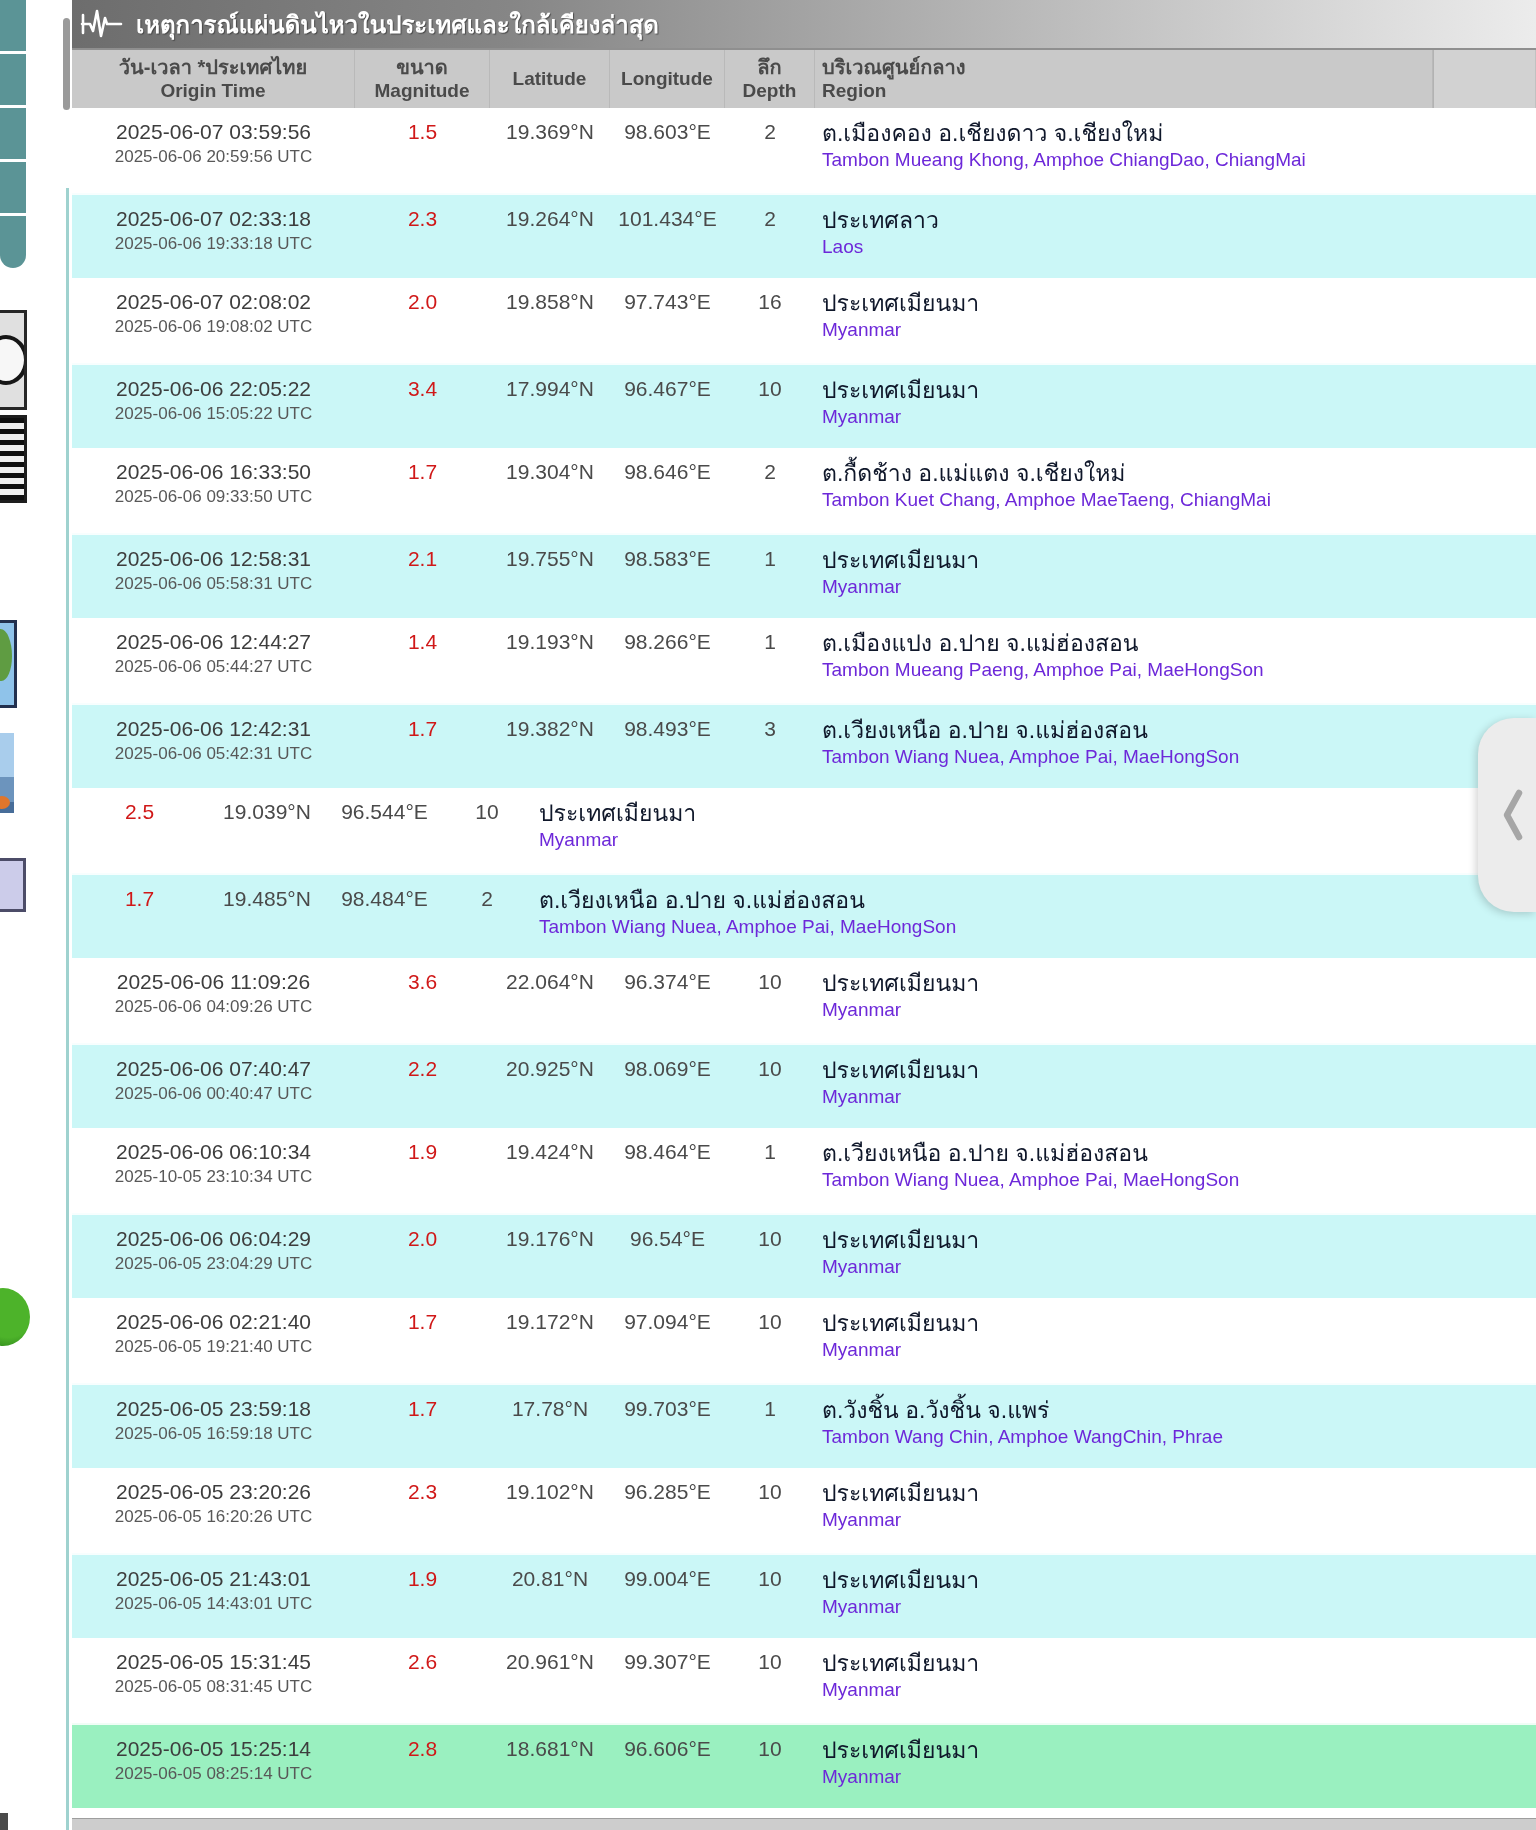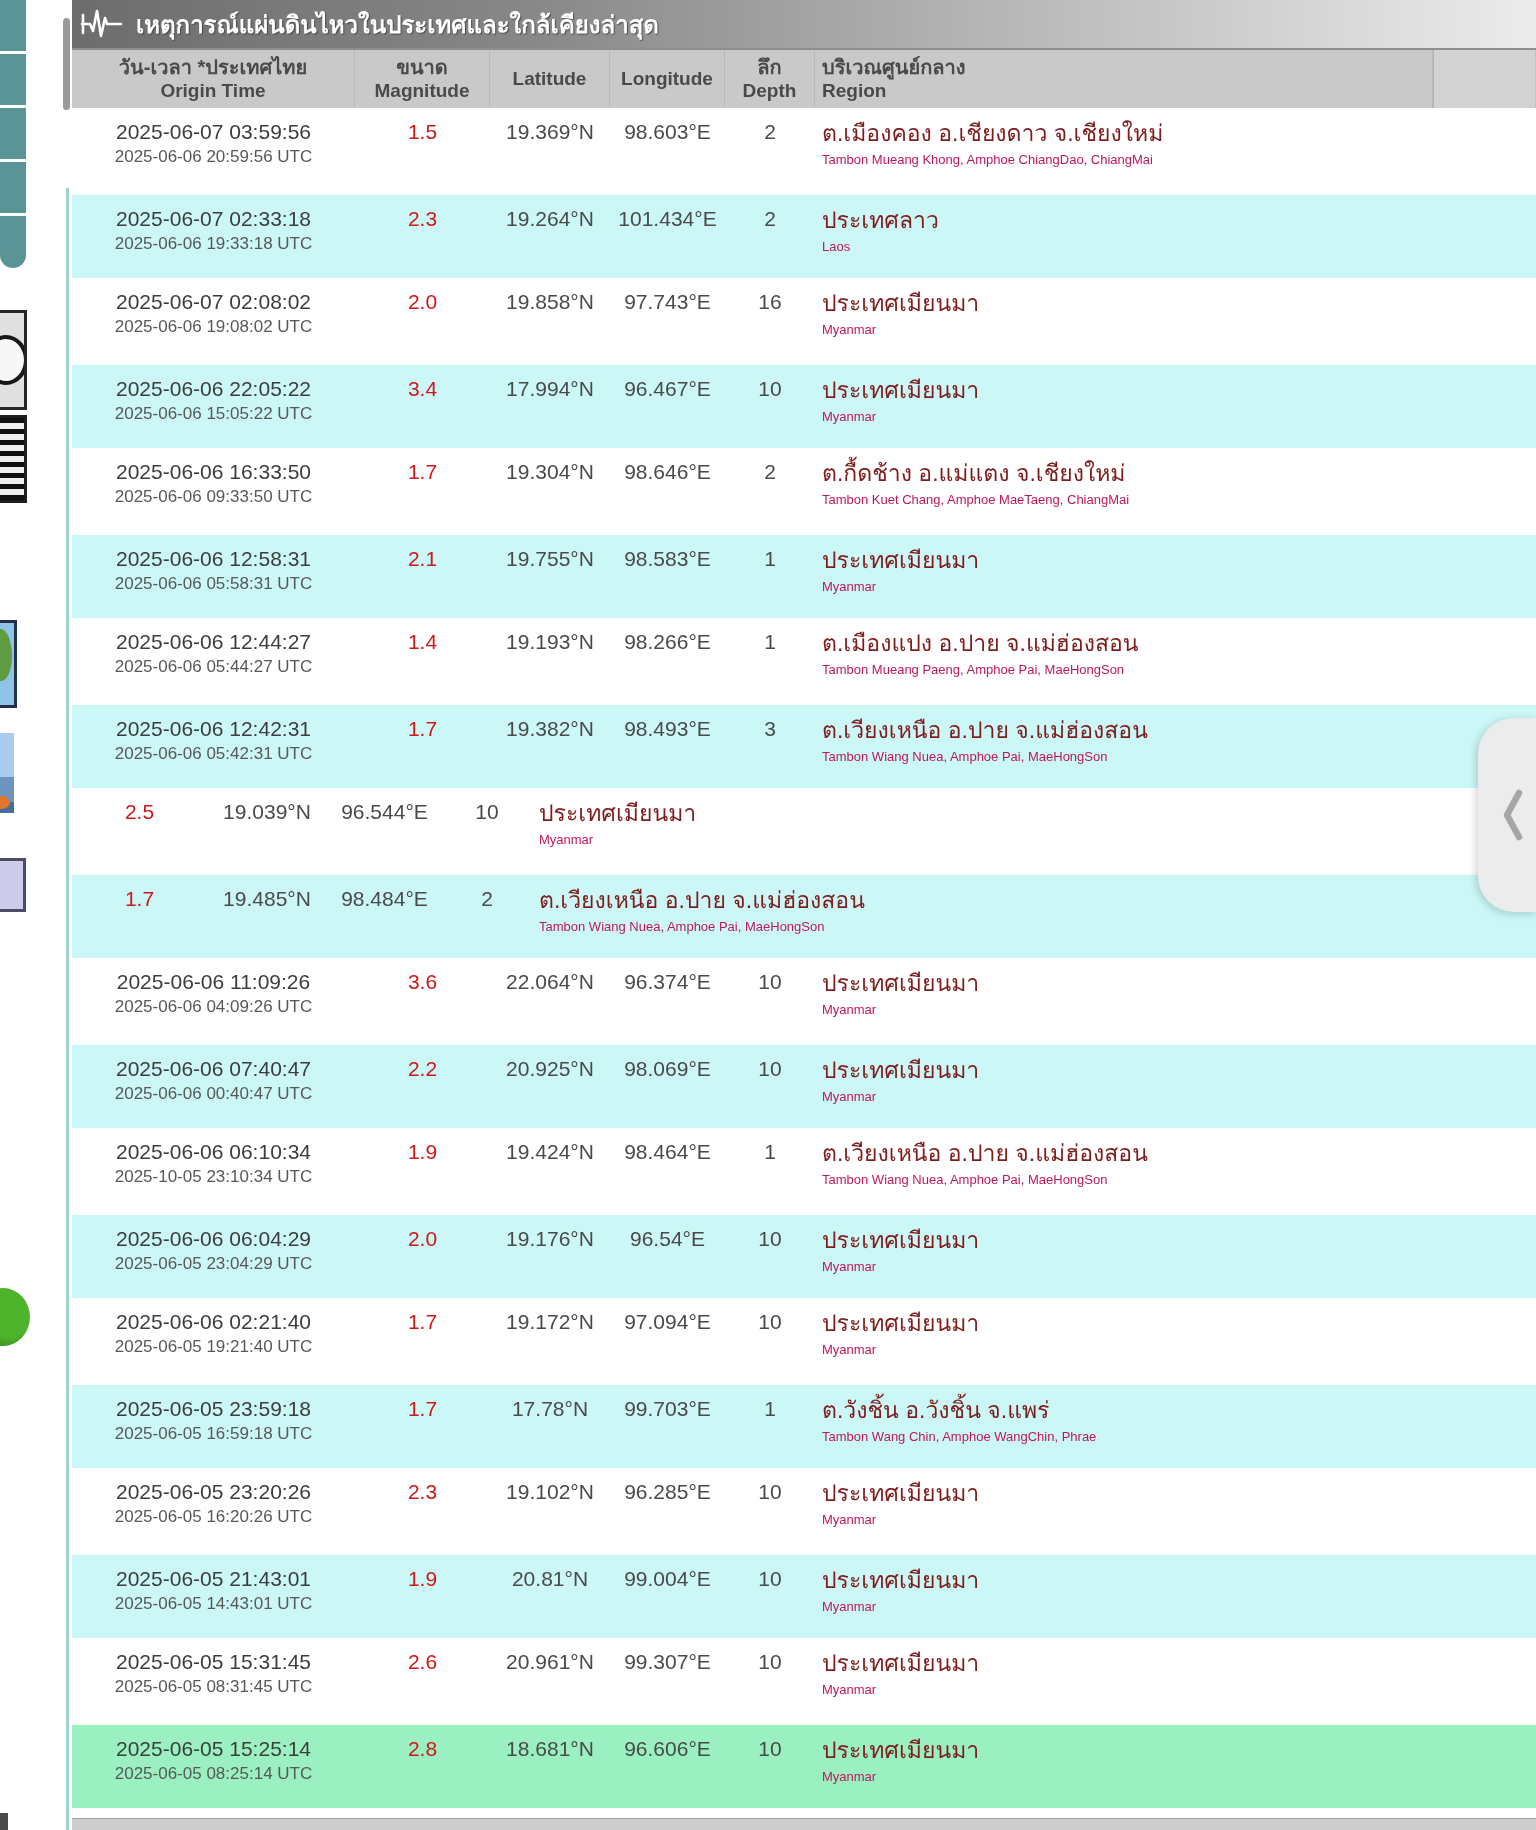--- a/index.html
+++ b/index.html
@@ -56,22 +56,22 @@
   .row{height:85px;display:flex;box-sizing:border-box;cursor:pointer;}
   .row.bg-white{background:#ffffff;}
   .row.bg-cyan{background:#cbf7f7;border-top:2px solid rgba(255,255,255,.85);}
   .row.bg-green{background:#9af0c0;border-top:2px solid rgba(255,255,255,.85);}
   .cell{box-sizing:border-box;padding-top:11px;text-align:center;}
   .cell .l1{display:block;font-size:21px;line-height:26px;color:#3d3d3d;}
   .cell .l2{display:block;font-size:17px;line-height:24px;color:#585858;}
   .mag{color:#d01818 !important;}
   .coord,.depth{color:#4a4a4a !important;}
   .cell.region{text-align:left;padding-left:7px;}
-  .region .rth{display:block;font-size:23px;line-height:28px;color:#7f1d1d;}
-  .region .ren{display:block;font-size:13px;line-height:26px;color:#be185d;}
+  .region .rth{display:block;font-size:23px;line-height:28px;color:#0f172a;}
+  .region .ren{display:block;font-size:19px;line-height:26px;color:#6d28d9;}
   .bottom-strip{position:absolute;left:0;top:1818px;width:1464px;height:12px;background:#cdcdcd;border-top:1px solid #9e9e9e;}
   
   .chev-panel{position:absolute;right:0;top:718px;width:58px;height:194px;background:#ececec;
     border-radius:36px 0 0 36px;box-shadow:-2px 2px 8px rgba(0,0,0,.18);z-index:6;
     display:flex;align-items:center;padding-left:22px;box-sizing:border-box;cursor:pointer;}
 </style>
 </head>
 <body>
 
 <div class="teal-stack">

